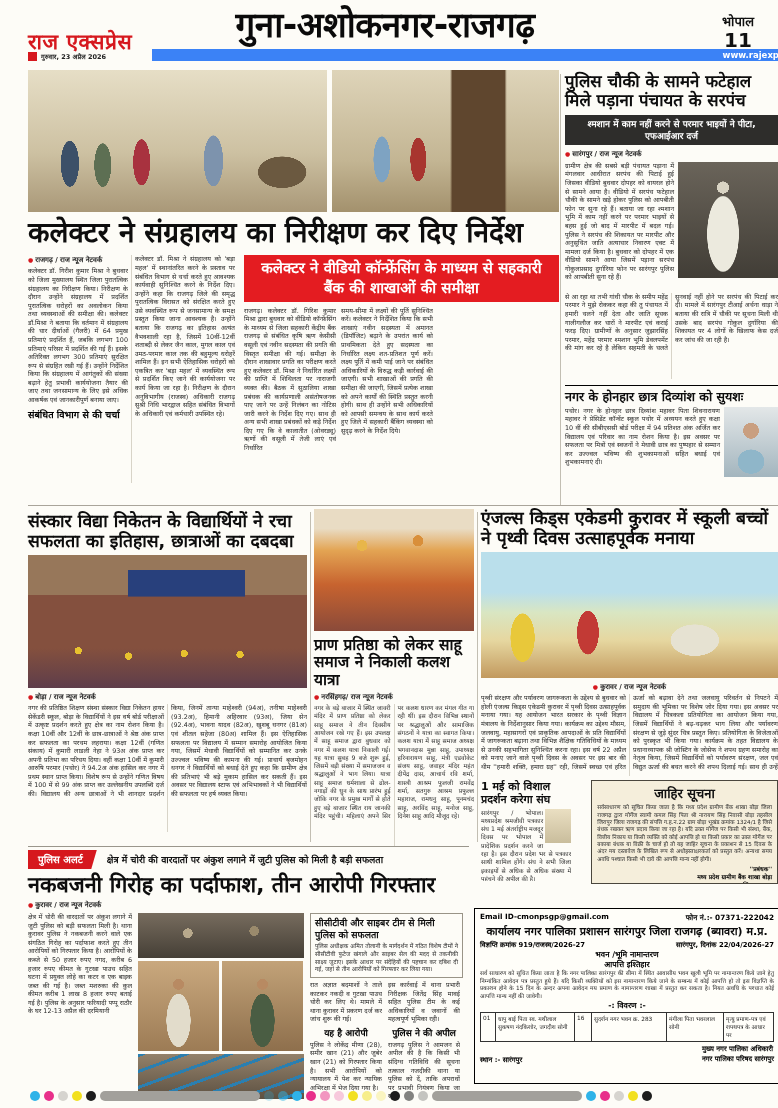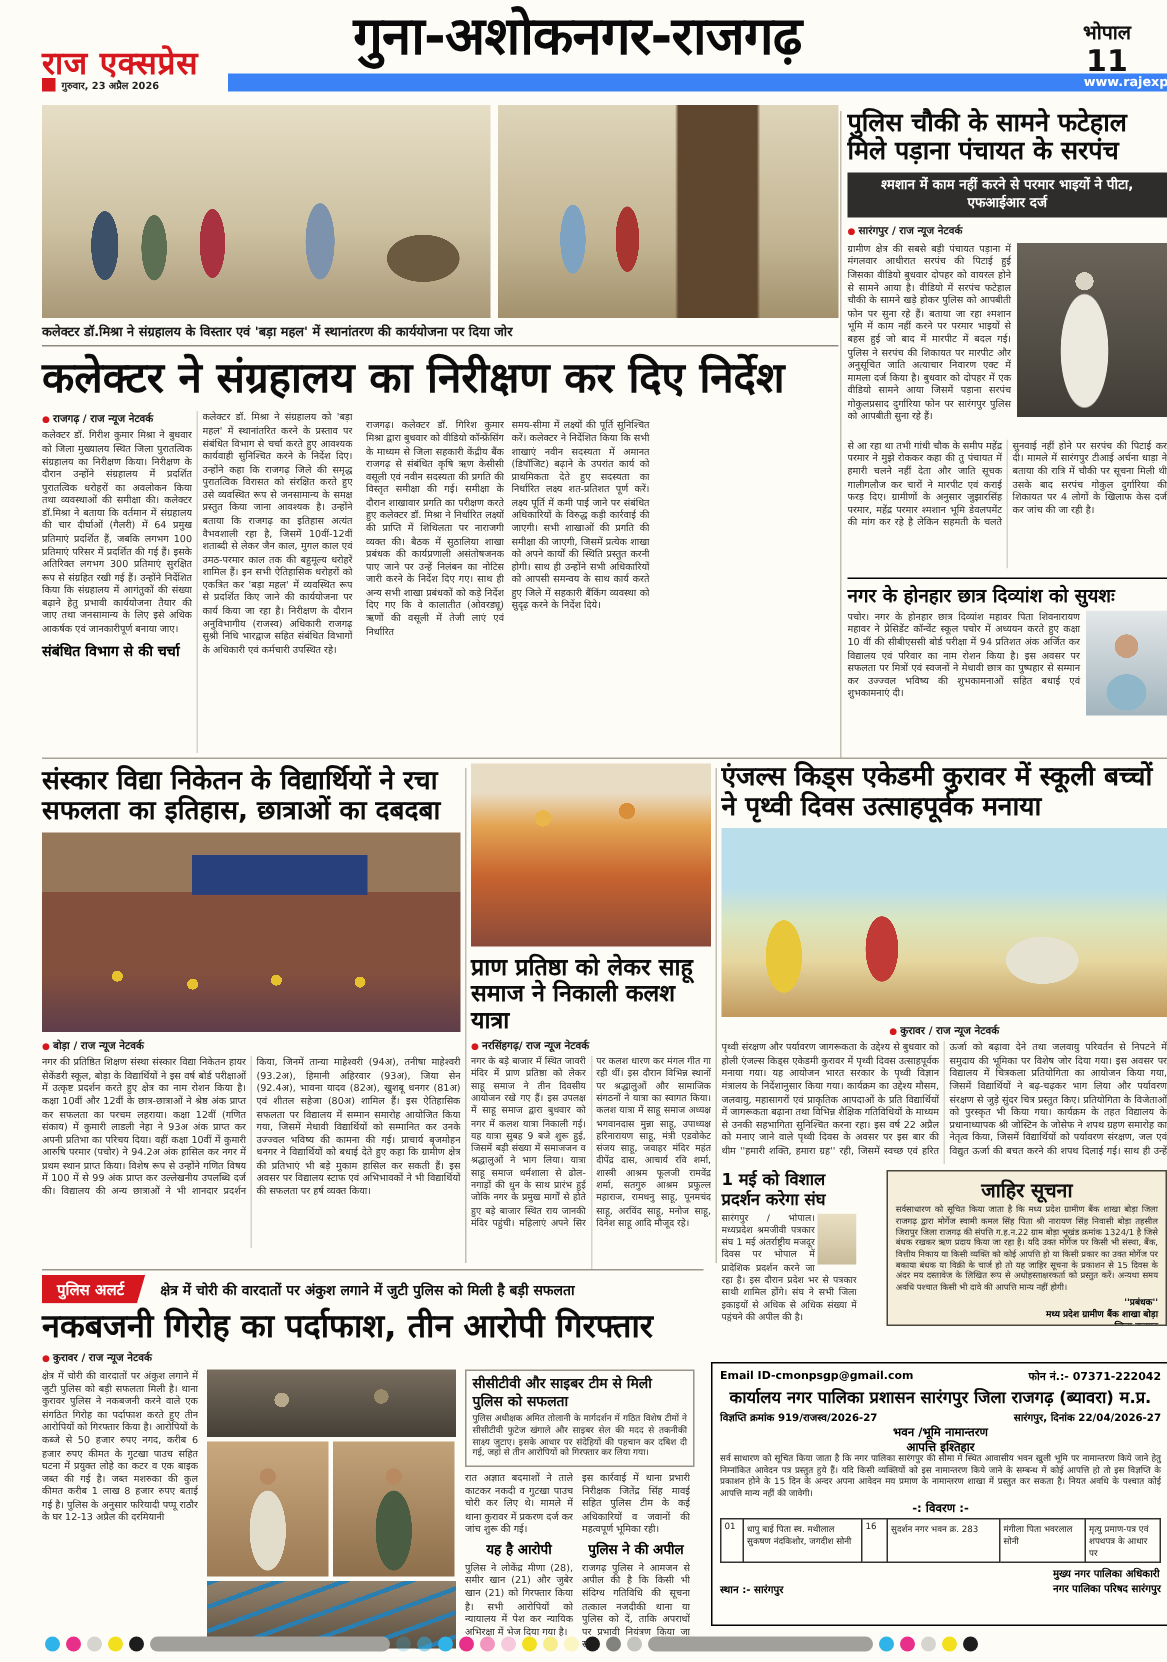--- a/index.html
+++ b/index.html
@@ -190,33 +190,33 @@
   </div>
   <div class="abs redbar">
     <span class="website">www.rajexpress.com</span>
   </div>
 
   <div class="abs museum">
     <div class="mu-photos">
       <div class="ph ph-museum1" style="width:299px;height:142px;"></div>
       <div class="ph ph-museum2" style="width:227px;height:142px;"></div>
     </div>
-    <div class="mu-cap">कलेक्टर डॉ.मिश्रा ने संग्रहालय के विस्तार एवं 'बड़ा महल' में स्थानांतरण की कार्ययोजना पर दिया जोर</div>
     <div class="hl mu-hl">कलेक्टर ने संग्रहालय का निरीक्षण कर दिए निर्देश</div>
     <div class="mu-row">
       <div class="mu-left">
         <div class="cols2" style="height:228px;">
           <div class="byline">राजगढ़ / राज न्यूज नेटवर्क</div>
           <div class="body-txt" style="margin-top:3px;">कलेक्टर डॉ. गिरीश कुमार मिश्रा ने बुधवार को जिला मुख्यालय स्थित जिला पुरातत्विक संग्रहालय का निरीक्षण किया। निरीक्षण के दौरान उन्होंने संग्रहालय में प्रदर्शित पुरातत्विक धरोहरों का अवलोकन किया तथा व्यवस्थाओं की समीक्षा की। कलेक्टर डॉ.मिश्रा ने बताया कि वर्तमान में संग्रहालय की चार दीर्घाओं (गैलरी) में 64 प्रमुख प्रतिमाएं प्रदर्शित हैं, जबकि लगभग 100 प्रतिमाएं परिसर में प्रदर्शित की गई हैं। इसके अतिरिक्त लगभग 300 प्रतिमाएं सुरक्षित रूप से संग्रहित रखी गई हैं। उन्होंने निर्देशित किया कि संग्रहालय में आगंतुकों की संख्या बढ़ाने हेतु प्रभावी कार्ययोजना तैयार की जाए तथा जनसामान्य के लिए इसे अधिक आकर्षक एवं जानकारीपूर्ण बनाया जाए।</div>
           <div class="crosshead">संबंधित विभाग से की चर्चा</div>
           <div class="body-txt">कलेक्टर डॉ. मिश्रा ने संग्रहालय को 'बड़ा महल' में स्थानांतरित करने के प्रस्ताव पर संबंधित विभाग से चर्चा करते हुए आवश्यक कार्यवाही सुनिश्चित करने के निर्देश दिए। उन्होंने कहा कि राजगढ़ जिले की समृद्ध पुरातत्विक विरासत को संरक्षित करते हुए उसे व्यवस्थित रूप से जनसामान्य के समक्ष प्रस्तुत किया जाना आवश्यक है। उन्होंने बताया कि राजगढ़ का इतिहास अत्यंत वैभवशाली रहा है, जिसमें 10वीं-12वीं शताब्दी से लेकर जैन काल, मुगल काल एवं उमठ-परमार काल तक की बहुमूल्य धरोहरें शामिल हैं। इन सभी ऐतिहासिक धरोहरों को एकत्रित कर 'बड़ा महल' में व्यवस्थित रूप से प्रदर्शित किए जाने की कार्ययोजना पर कार्य किया जा रहा है। निरीक्षण के दौरान अनुविभागीय (राजस्व) अधिकारी राजगढ़ सुश्री निधि भारद्वाज सहित संबंधित विभागों के अधिकारी एवं कर्मचारी उपस्थित रहे।</div>
         </div>
       </div>
 
       <div class="bank">
+        <div class="bank-hl">कलेक्टर ने वीडियो कॉन्फ्रेंसिंग के माध्यम से सहकारी बैंक की शाखाओं की समीक्षा</div>
         <div class="bank-row">
           <div class="bank-col body-txt">राजगढ़। कलेक्टर डॉ. गिरिश कुमार मिश्रा द्वारा बुधवार को वीडियो कॉन्फ्रेंसिंग के माध्यम से जिला सहकारी केंद्रीय बैंक राजगढ़ से संबंधित कृषि ऋण केसीसी वसूली एवं नवीन सदस्यता की प्रगति की विस्तृत समीक्षा की गई। समीक्षा के दौरान शाखावार प्रगति का परीक्षण करते हुए कलेक्टर डॉ. मिश्रा ने निर्धारित लक्ष्यों की प्राप्ति में शिथिलता पर नाराजगी व्यक्त की। बैठक में सुठालिया शाखा प्रबंधक की कार्यप्रणाली असंतोषजनक पाए जाने पर उन्हें निलंबन का नोटिस जारी करने के निर्देश दिए गए। साथ ही अन्य सभी शाखा प्रबंधकों को कड़े निर्देश दिए गए कि वे कालातीत (ओवरड्यू) ऋणों की वसूली में तेजी लाएं एवं निर्धारित</div>
           <div class="bank-col body-txt">समय-सीमा में लक्ष्यों की पूर्ति सुनिश्चित करें। कलेक्टर ने निर्देशित किया कि सभी शाखाएं नवीन सदस्यता में अमानत (डिपॉजिट) बढ़ाने के उपरांत कार्य को प्राथमिकता देते हुए सदस्यता का निर्धारित लक्ष्य शत-प्रतिशत पूर्ण करें। लक्ष्य पूर्ति में कमी पाई जाने पर संबंधित अधिकारियों के विरुद्ध कड़ी कार्रवाई की जाएगी। सभी शाखाओं की प्रगति की समीक्षा की जाएगी, जिसमें प्रत्येक शाखा को अपने कार्यों की स्थिति प्रस्तुत करनी होगी। साथ ही उन्होंने सभी अधिकारियों को आपसी समन्वय के साथ कार्य करते हुए जिले में सहकारी बैंकिंग व्यवस्था को सुदृढ़ करने के निर्देश दिये।</div>
         </div>
       </div>
     </div>
   </div>
 
   <div class="abs vrule" style="left:560px;top:74px;height:432px;"></div>
 

